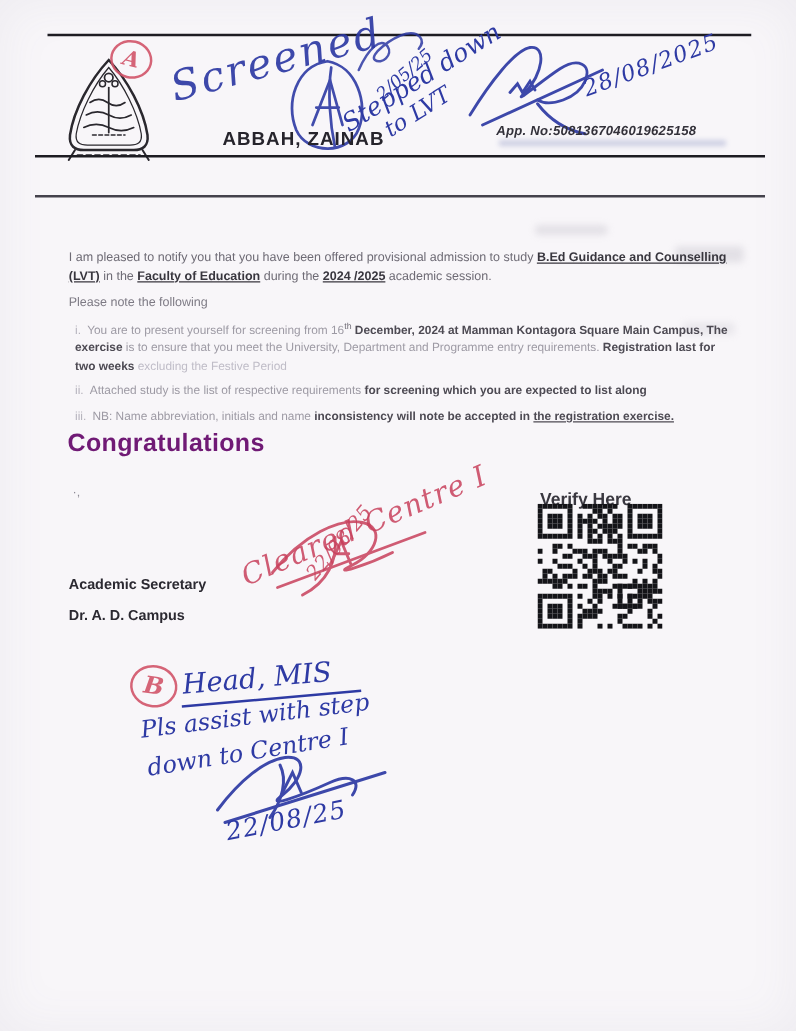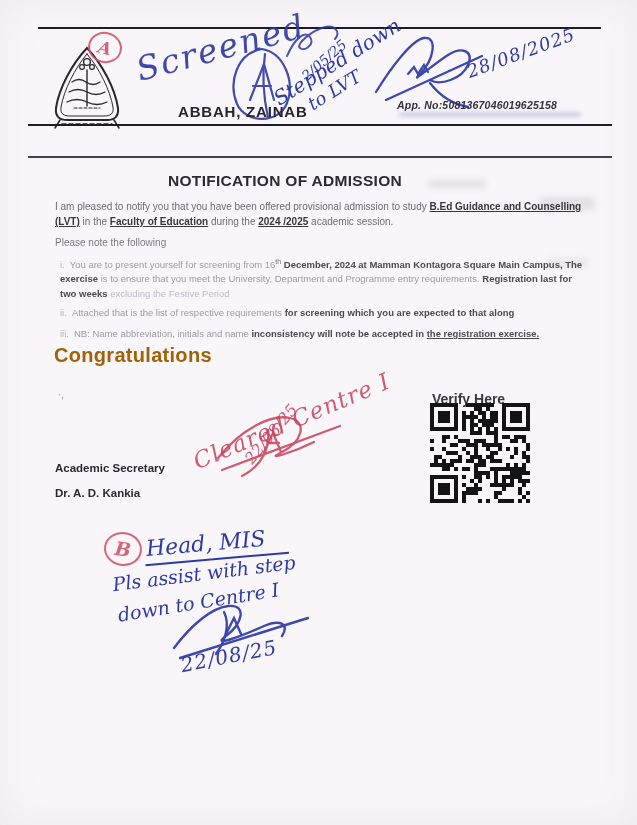--- a/index.html
+++ b/index.html
@@ -13,21 +13,21 @@
   .rule{position:absolute;background:#1d1c22;}
   
   .name{font-weight:bold;font-size:15px;letter-spacing:.8px;color:#26242c;}
   .appno{font-weight:bold;font-size:10.5px;color:#33313a;letter-spacing:.2px;}
   .appno-blur{background:#8f97c4;filter:blur(2px);opacity:.40;border-radius:2px;}
   .jamb{font-weight:bold;font-size:12.5px;color:#211f27;}
   .heading{font-weight:bold;font-size:15.5px;letter-spacing:.3px;color:#2b2931;text-align:center;width:370px;}
   .body-text{font-size:10px;line-height:1.5;width:550px;color:#6e6b75;}
   .note-text{font-size:9.5px;line-height:1.5;width:525px;}
   .please{font-size:10px;color:#7d7a84;}
-  .congrats{font-weight:bold;font-size:20px;color:#a16207;letter-spacing:.3px;}
+  .congrats{font-weight:bold;font-size:20px;color:#701a75;letter-spacing:.3px;}
   .sig-block{font-weight:bold;font-size:11.5px;color:#2b2931;}
   .verify{font-weight:bold;font-size:14px;color:#3a3840;}
   
   .s-faded{color:#9d9aa4;}
   .s-vfaded{color:#bfbcc7;text-align:right;}
   .s-dark{color:#4d4a53;font-weight:bold;}
   .s-darku{color:#4d4a53;font-weight:bold;text-decoration:underline;}
   .s-boldu{color:#38363e;font-weight:bold;text-decoration:underline;}
   .s-n{color:#6e6b75;margin-top:32px;}
   .s-sup{vertical-align:super;font-size:7px;color:#6e6b75;}
@@ -114,32 +114,31 @@
   <div class="abs name" style="left:178px;top:103px;">ABBAH, ZAINAB</div>
 
   <div class="abs appno" style="left:397px;top:99px;font-style:italic;">App. No:5081367046019625158</div>
   <div class="abs appno-blur" style="left:399px;top:112px;width:182px;height:5px;"></div>
 
   <div class="rule" style="left:28px;top:124px;width:584px;height:2.4px;"></div>
 
 
   <div class="rule" style="left:28px;top:156px;width:584px;height:2px;background:#44424c;"></div>
 
-  <div class="abs heading" style="left:100px;top:172px;">NOTIFICATION OF ADMISSION</div>
 
   <div class="smudge" style="left:428px;top:180px;width:58px;height:8px;opacity:.45;"></div>
   <div class="smudge" style="left:540px;top:197px;width:55px;height:13px;opacity:.45;"></div>
   <div class="smudge" style="left:546px;top:258px;width:42px;height:10px;opacity:.3;"></div>
 
   <div class="abs body-text" id="intro" style="left:55px;top:199px;"><span class="s-n">I am pleased to notify you that you have been offered provisional admission to study </span><span class="s-boldu">B.Ed Guidance and Counselling (LVT)</span><span class="s-n"> in the </span><span class="s-boldu">Faculty of Education</span><span class="s-n"> during the </span><span class="s-boldu">2024 /2025</span><span class="s-n"> academic session.</span></div>
 
   <div class="abs please" style="left:55px;top:237px;">Please note the following</div>
 
   <div class="abs note-text" id="note-0" style="left:60px;top:257px;"><span class="s-marker">i.</span><span class="s-faded">You are to present yourself for screening from 16</span><span class="s-sup">th</span><span class="s-dark"> December, 2024 at Mamman Kontagora Square Main Campus, The exercise</span><span class="s-faded"> is to ensure that you meet the University, Department and Programme entry requirements. </span><span class="s-dark">Registration last for two weeks</span><span class="s-vfaded"> excluding the Festive Period</span></div>
-  <div class="abs note-text" id="note-1" style="left:60px;top:306px;"><span class="s-marker">ii.</span><span class="s-faded">Attached that is the list of respective requirements</span><span class="s-dark"> for screening which you are expected to that along</span></div>
+  <div class="abs note-text" id="note-1" style="left:60px;top:306px;"><span class="s-marker">ii.</span><span class="s-faded">Attached study is the list of respective requirements</span><span class="s-dark"> for screening which you are expected to list along</span></div>
   <div class="abs note-text" id="note-2" style="left:60px;top:327px;"><span class="s-marker">iii.</span><span class="s-faded">NB: Name abbreviation, initials and name </span><span class="s-dark">inconsistency will note be accepted in </span><span class="s-darku">the registration exercise.</span></div>
 
   <div class="abs congrats" style="left:54px;top:344px;">Congratulations</div>
 
   <div class="abs" style="left:58px;top:389px;color:#8d8a95;font-size:10px;">·,</div>
 
   <div class="hw red" style="left:186px;top:408px;font-size:23px;transform:rotate(-23deg);letter-spacing:1px;opacity:.85;">Cleared Centre I</div>
 
   <div class="abs" style="left:210px;top:406px;opacity:.85;">
     <svg width="142" height="78" viewBox="0 0 142 78">
@@ -471,21 +470,21 @@
         <rect x="80" y="76" width="4" height="4" fill="#141418"></rect>
         <rect x="64" y="80" width="4" height="4" fill="#141418"></rect>
         <rect x="68" y="80" width="4" height="4" fill="#141418"></rect>
         <rect x="72" y="80" width="4" height="4" fill="#141418"></rect>
         <rect x="76" y="80" width="4" height="4" fill="#141418"></rect>
         <rect x="80" y="80" width="4" height="4" fill="#141418"></rect>
       </svg>
     </div>
 
   <div class="abs sig-block" style="left:55px;top:462px;">Academic Secretary</div>
-  <div class="abs sig-block" style="left:55px;top:487px;">Dr. A. D. Kankia</div>
+  <div class="abs sig-block" style="left:55px;top:487px;">Dr. A. D. Campus</div>
 
   <div class="stamp" style="left:104px;top:532px;width:34px;height:30px;font-size:19px;transform:rotate(8deg);">
     <span>B</span>
   </div>
 
   <div class="hw blue" style="left:144px;top:530px;font-size:22px;transform:rotate(-5deg);border-bottom:2.4px solid #2e3aa4;padding:0 22px 3px 2px;">Head, MIS</div>
   <div class="hw blue" style="left:112px;top:562px;font-size:19px;transform:rotate(-7deg);">Pls assist with step</div>
   <div class="hw blue" style="left:117px;top:591px;font-size:19px;transform:rotate(-9deg);">down to Centre I</div>
 
   <div class="abs" style="left:168px;top:596px;opacity:.92;">

